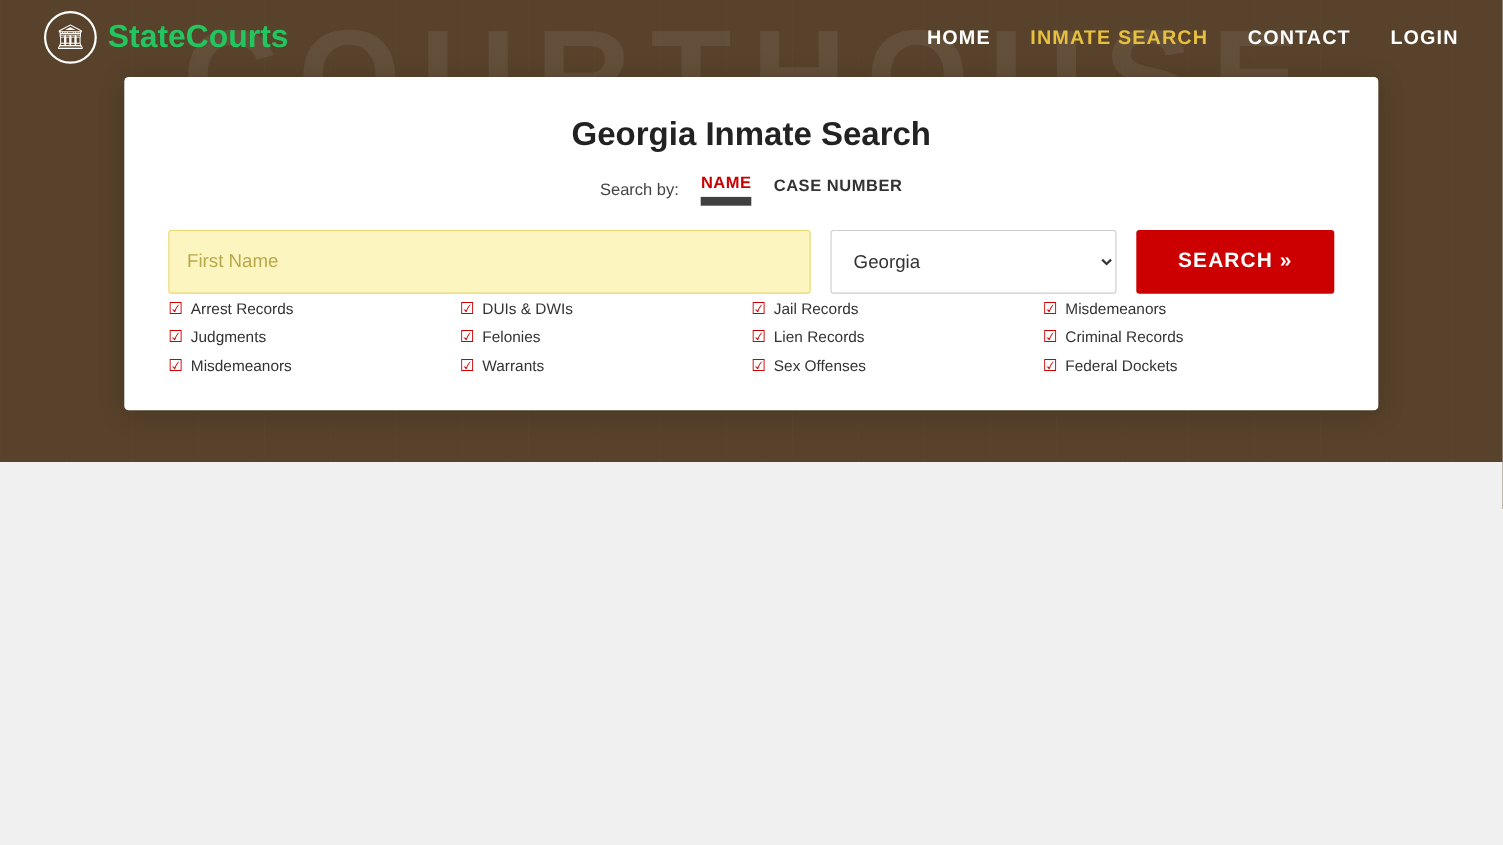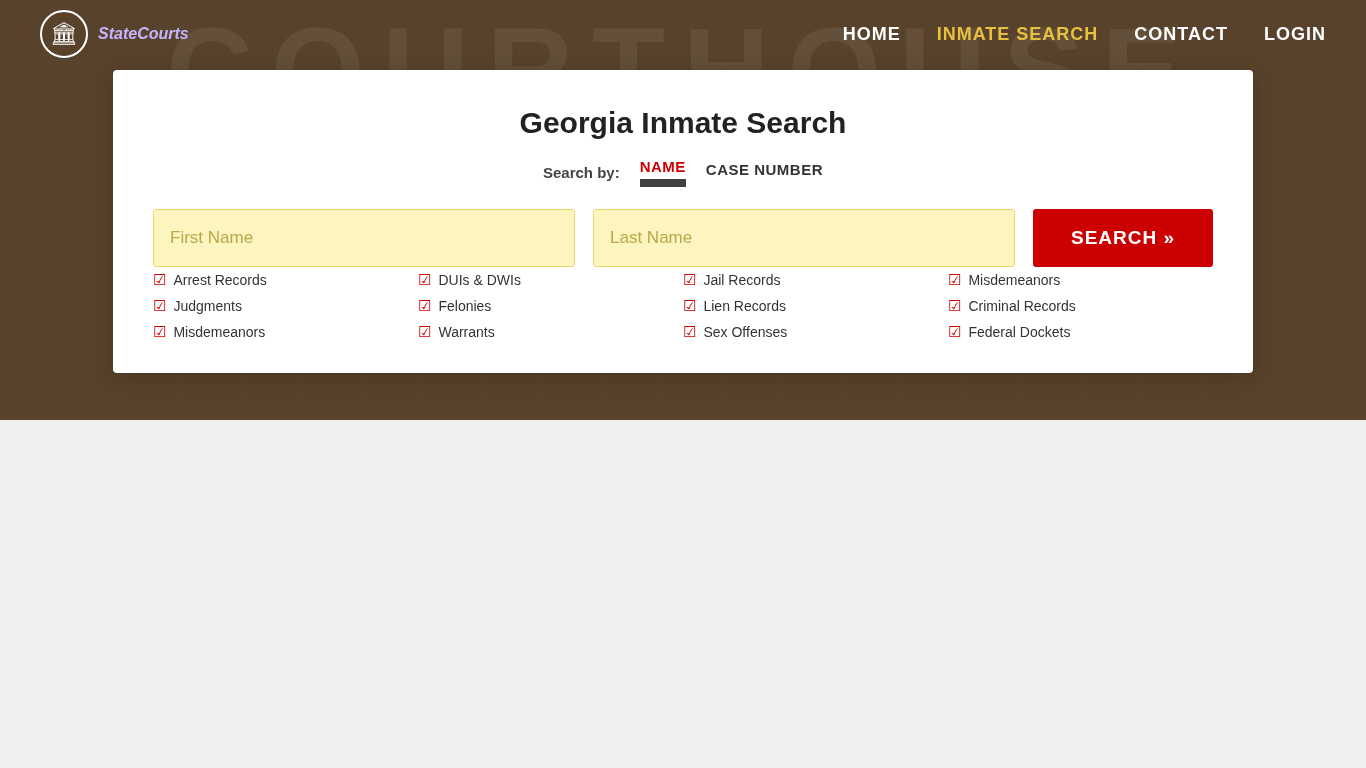--- a/index.html
+++ b/index.html
@@ -57,24 +57,23 @@
       height: 48px;
       border: 2px solid white;
       border-radius: 50%;
       display: flex;
       align-items: center;
       justify-content: center;
       font-size: 22px;
       color: white;
     }
     .nav-logo-text {
-      font-size: 16px;
+      font-size: 29px;
       font-weight: bold;
-      color: #c4b5fd;
-      font-style: italic;
+      color: #22c55e;
     }
     .nav-links {
       display: flex;
       gap: 36px;
       list-style: none;
     }
     .nav-links a {
       color: white;
       text-decoration: none;
       font-size: 18px;
@@ -109,21 +108,20 @@
     .search-by-row {
       display: flex;
       justify-content: center;
       align-items: center;
       gap: 20px;
       margin-bottom: 22px;
     }
     .search-by-label {
       color: #444;
       font-size: 15px;
-      font-weight: bold;
     }
     .search-tab {
       font-size: 15px;
       font-weight: bold;
       letter-spacing: 0.5px;
       padding-bottom: 4px;
       cursor: pointer;
       border-bottom: 2px solid transparent;
       color: #333;
       text-decoration: none;
@@ -231,21 +229,23 @@
     <div class="search-card-title">Georgia Inmate Search</div>
 
     <div class="search-by-row">
       <span class="search-by-label">Search by:</span>
       <a class="search-tab active" href="#">NAME</a>
       <a class="search-tab inactive" href="#">CASE NUMBER</a>
     </div>
 
     <div class="search-inputs-row">
       <input class="search-input" type="text" placeholder="First Name" style="">
-      <input class="search-input" type="text" placeholder="Last Name" style="">
+      <select class="state-select">
+        <option>Georgia</option>
+      </select>
       <button class="search-btn">SEARCH »</button>
     </div>
 
     <div class="checklist-grid">
       <div class="checklist-col">
         <div class="check-item">
           <span class="check-icon">☑</span>
           <span>Arrest Records</span>
         </div>
         <div class="check-item">

